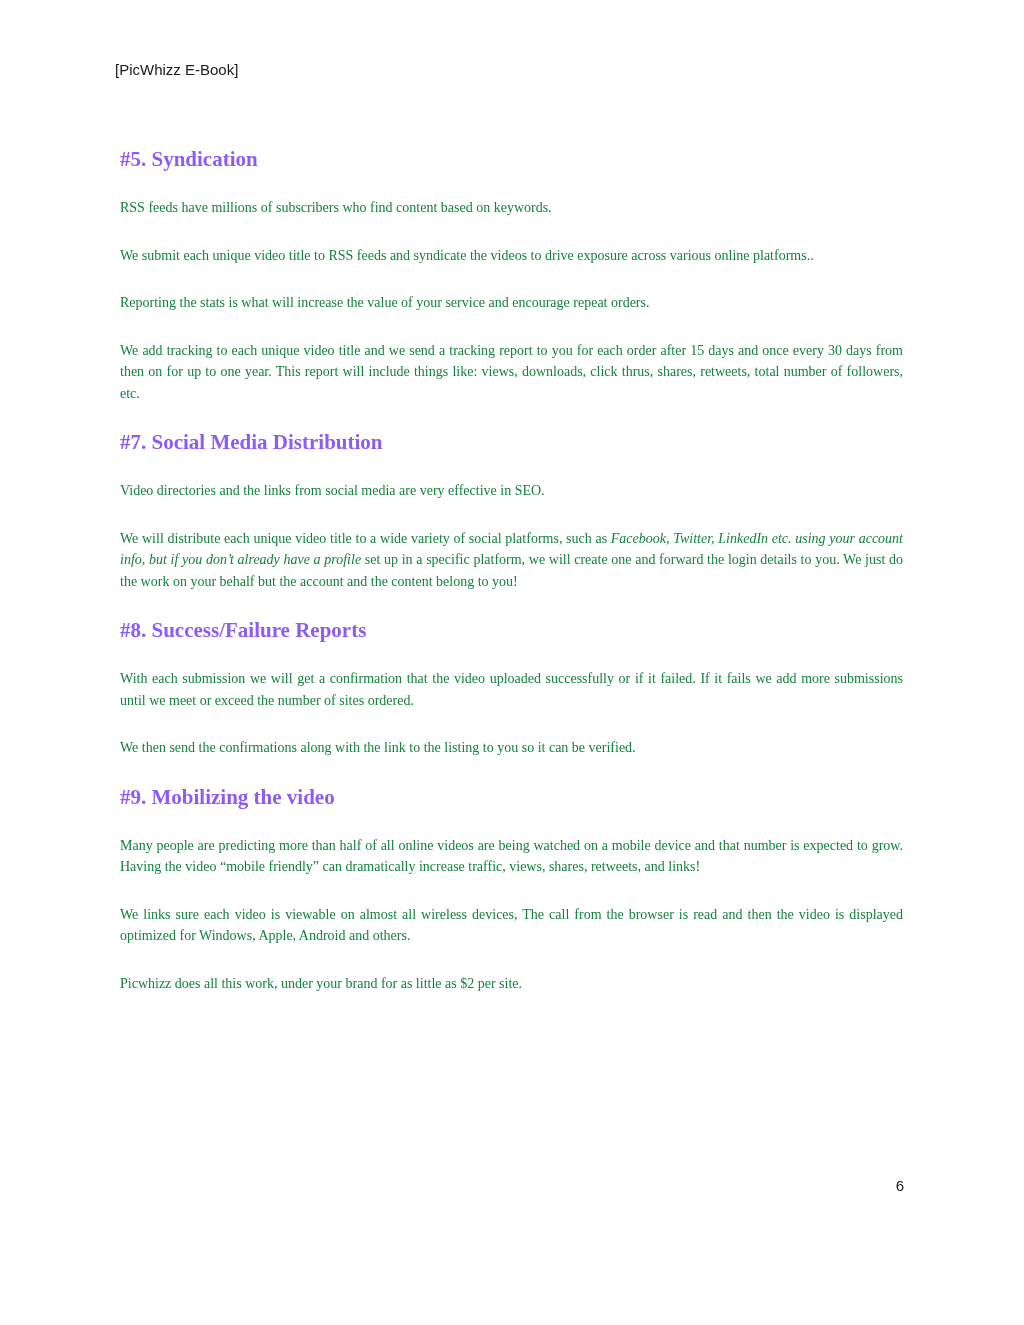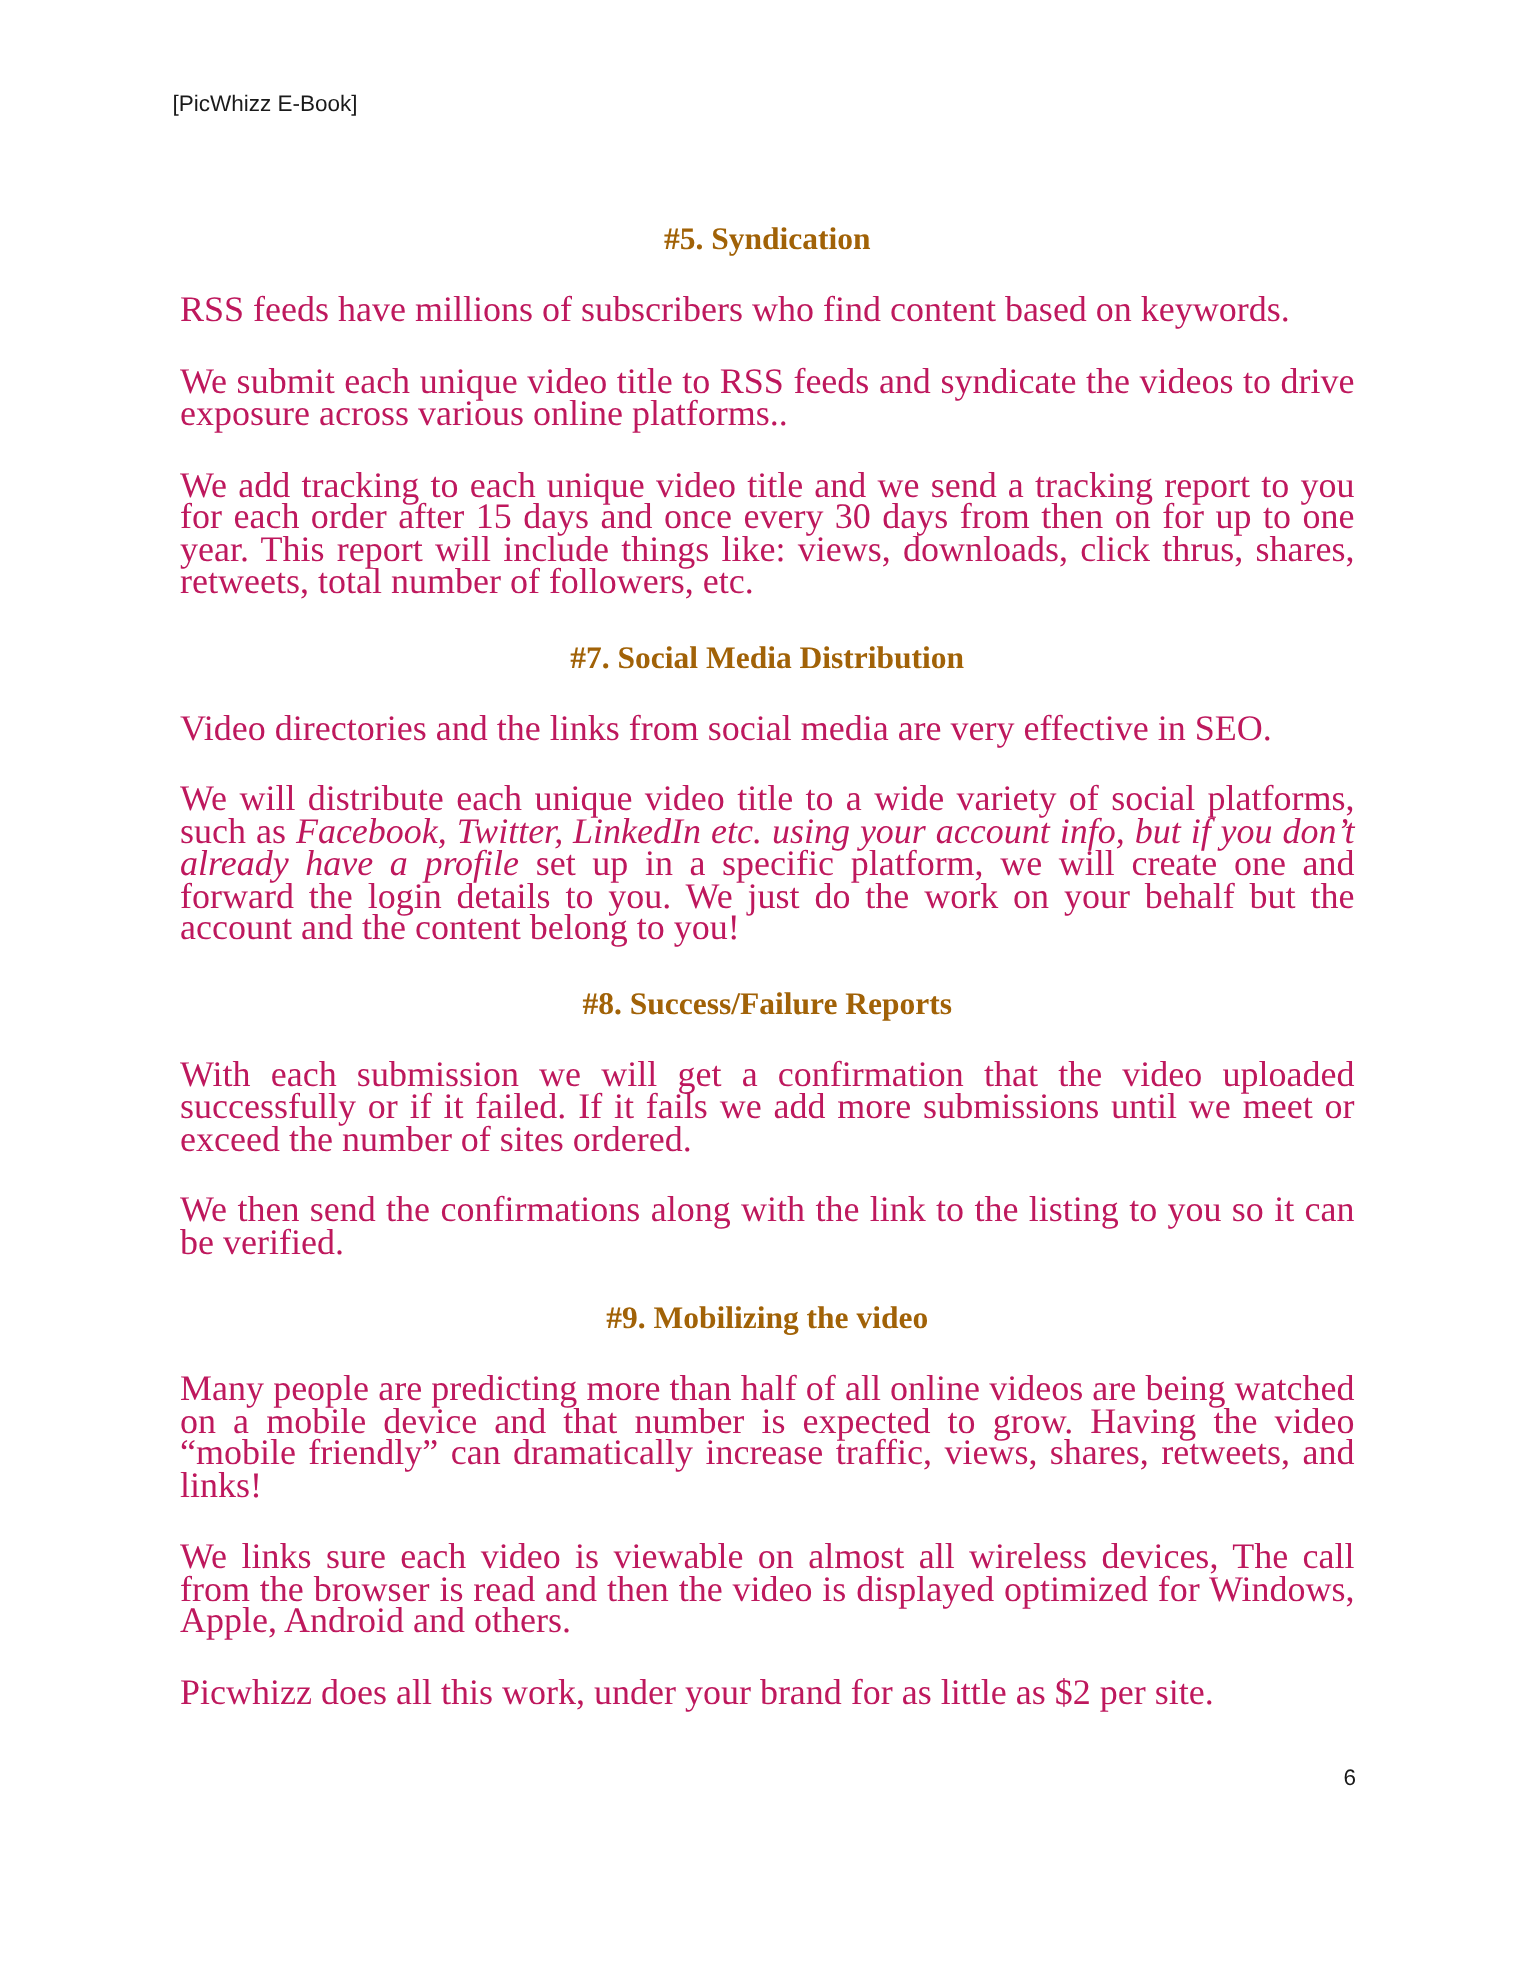--- a/index.html
+++ b/index.html
@@ -28,30 +28,29 @@
     top: 147px;
     width: 783px;
   }
   .content > :first-child { margin-top: 0; }
   h2.section-heading {
     font-family: "Liberation Serif", serif;
     font-size: 21px;
     line-height: 24px;
     font-weight: 700;
     margin-top: 26px;
-    color: #a16207;
-    text-align: center;
+    color: #8b5cf6;
   }
   p.paragraph {
     font-family: "Liberation Serif", serif;
-    font-size: 24px;
+    font-size: 14px;
     line-height: 21.5px;
     text-align: justify;
     margin-top: 26px;
-    color: #be185d;
+    color: #15803d;
   }
   p.paragraph .italic { font-style: italic; }
   .page-number {
     position: absolute;
     top: 1177px;
     left: 858px;
     width: 46px;
     text-align: right;
     font-family: "Liberation Sans", sans-serif;
     font-size: 15px;
@@ -61,20 +60,21 @@
 </head>
 <body>
 
 <div class="page">
   <div class="doc-header">[PicWhizz E-Book]</div>
 
   <main class="content">
       <h2 class="section-heading">#5. Syndication</h2>
       <p class="paragraph"><span>RSS feeds have millions of subscribers who find content based on keywords.</span></p>
       <p class="paragraph"><span>We submit each unique video title to RSS feeds and syndicate the videos to drive exposure across various online platforms..</span></p>
+      <p class="paragraph"><span>Reporting the stats is what will increase the value of your service and encourage repeat orders.</span></p>
       <p class="paragraph"><span>We add tracking to each unique video title and we send a tracking report to you for each order after 15 days and once every 30 days from then on for up to one year. This report will include things like: views, downloads, click thrus, shares, retweets, total number of followers, etc.</span></p>
       <h2 class="section-heading">#7. Social Media Distribution</h2>
       <p class="paragraph"><span>Video directories and the links from social media are very effective in SEO.</span></p>
       <p class="paragraph"><span>We will distribute each unique video title to a wide variety of social platforms, such as </span><span class="italic">Facebook, Twitter, LinkedIn etc. using your account info, but if you don’t already have a profile</span><span> set up in a specific platform, we will create one and forward the login details to you. We just do the work on your behalf but the account and the content belong to you!</span></p>
       <h2 class="section-heading">#8. Success/Failure Reports</h2>
       <p class="paragraph"><span>With each submission we will get a confirmation that the video uploaded successfully or if it failed. If it fails we add more submissions until we meet or exceed the number of sites ordered.</span></p>
       <p class="paragraph"><span>We then send the confirmations along with the link to the listing to you so it can be verified.</span></p>
       <h2 class="section-heading">#9. Mobilizing the video</h2>
       <p class="paragraph"><span>Many people are predicting more than half of all online videos are being watched on a mobile device and that number is expected to grow. Having the video “mobile friendly” can dramatically increase traffic, views, shares, retweets, and links!</span></p>
       <p class="paragraph"><span>We links sure each video is viewable on almost all wireless devices, The call from the browser is read and then the video is displayed optimized for Windows, Apple, Android and others.</span></p>

